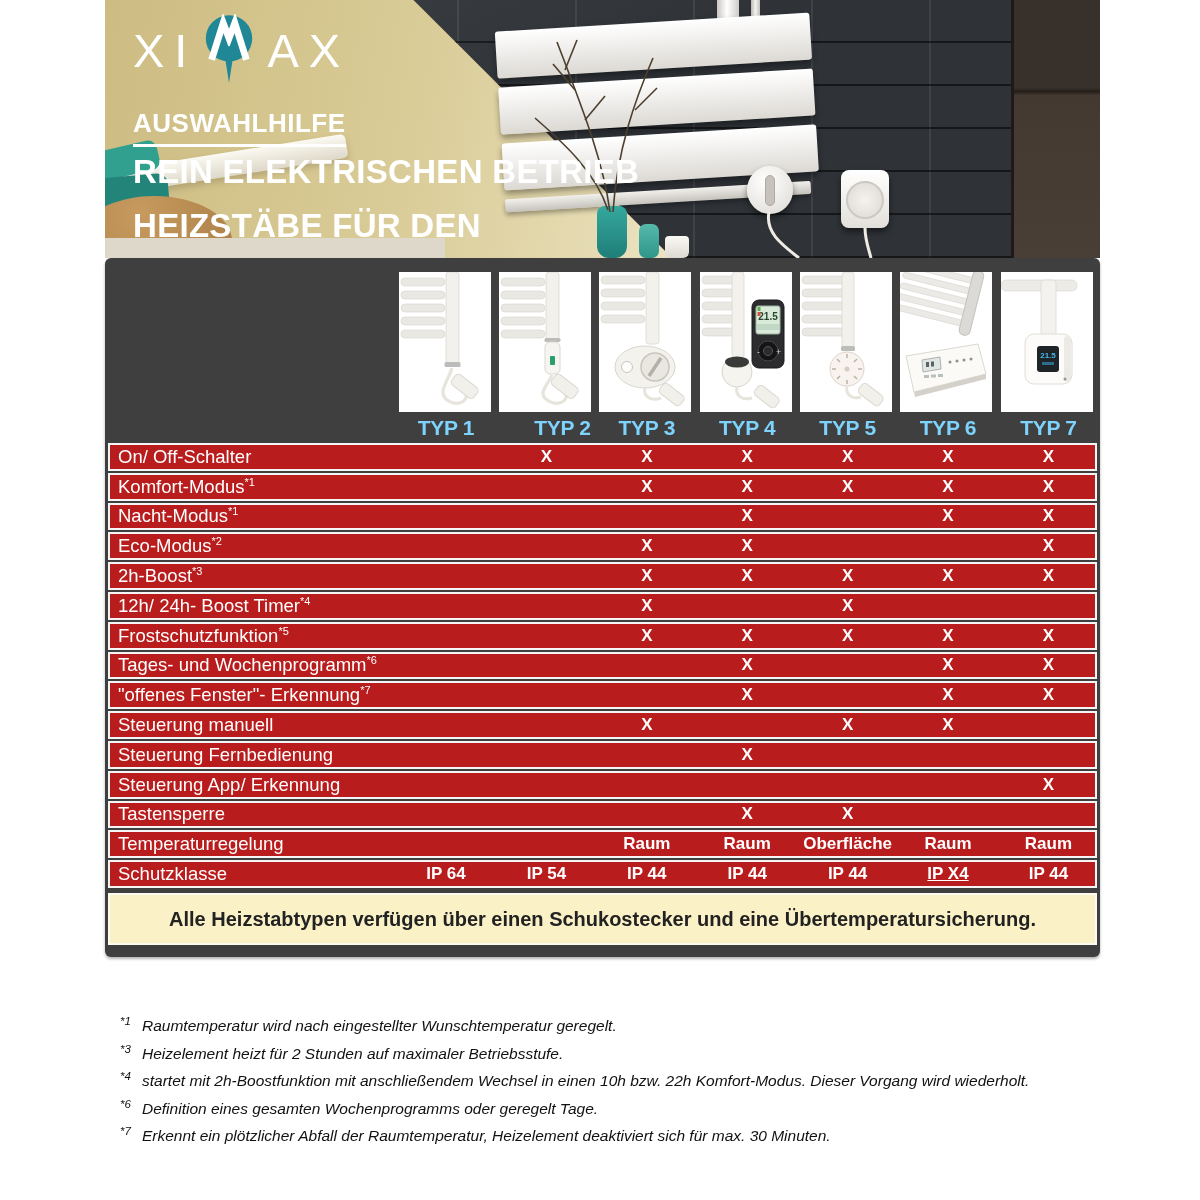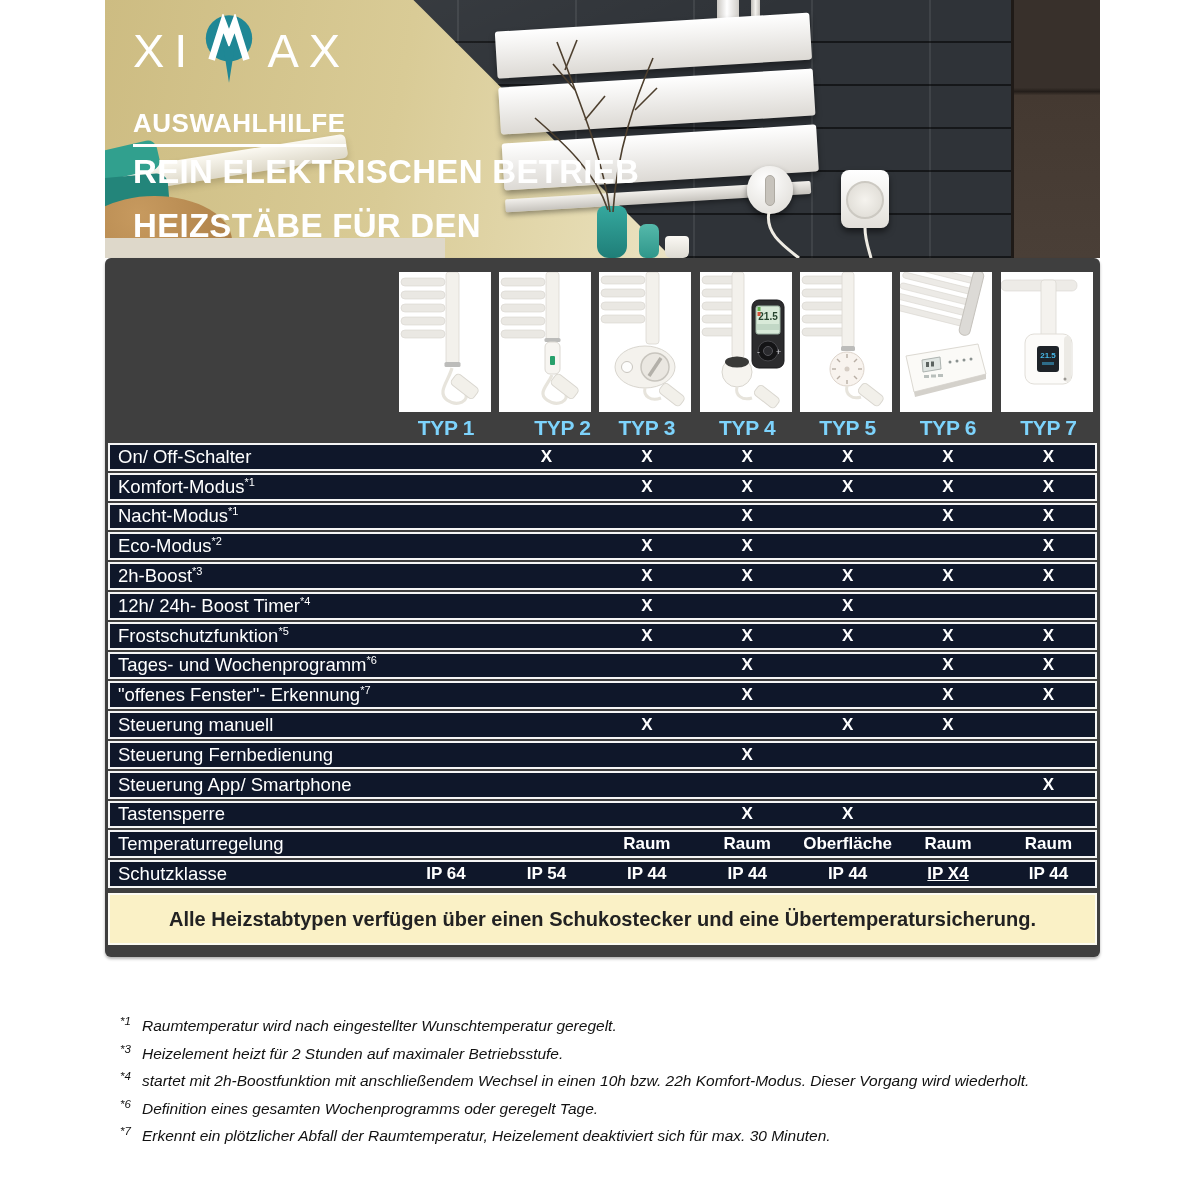--- a/index.html
+++ b/index.html
@@ -59,21 +59,21 @@
   .big-title{font-size:33px;font-weight:bold;letter-spacing:.3px;line-height:1.38;margin-top:8px;white-space:pre-line;}
 
   
   .tblock{position:absolute;left:105px;top:258px;width:995px;height:699px;background:#3f3f3f;
      box-shadow:0 2px 3px rgba(0,0,0,.3);border-radius:6px;}
   .pbox{position:absolute;top:14px;width:92px;height:140px;background:#ffffff;}
   .typ-labels{position:absolute;inset:0;pointer-events:none;}
   .typ-label{position:absolute;top:158px;transform:translateX(-50%);color:#7dd3fc;font-weight:bold;
      font-size:21px;white-space:nowrap;letter-spacing:-.3px;}
   .rows-wrap{position:absolute;left:3px;top:185px;width:989px;}
-  .frow{position:relative;height:27.8px;box-sizing:border-box;border:2px solid #f5f5f5;margin-bottom:2px;background:#0f172a;}
+  .frow{position:relative;height:27.8px;box-sizing:border-box;border:2px solid #f5f5f5;margin-bottom:2px;background:#b91c1c;}
   .frow-label{position:absolute;left:8px;top:50%;transform:translateY(-50%);font-size:18.5px;color:#fff;white-space:nowrap;}
   .frow-label sup{font-size:11px;}
   .cellv{position:absolute;top:50%;transform:translate(-50%,-50%);font-weight:bold;font-size:17px;color:#fff;white-space:nowrap;}
   .note-bar{position:absolute;left:3px;top:635px;width:989px;height:52px;box-sizing:border-box;
      background:#faf1c6;border:2px solid #fcfbf2;display:flex;align-items:center;justify-content:center;}
   .note-text{font-size:20px;font-weight:bold;color:#222;}
 
   
   .footnotes{position:absolute;left:120px;top:1010px;width:980px;color:#111;font-style:italic;font-size:15.5px;}
   .fnote{line-height:23.6px;}
@@ -376,21 +376,21 @@
           <span class="frow-label">Steuerung manuell</span>
           <span class="cellv" style="left: 536.8px;">X</span>
           <span class="cellv" style="left: 737.6px;">X</span>
           <span class="cellv" style="left: 838px;">X</span>
         </div>
         <div class="frow">
           <span class="frow-label">Steuerung Fernbedienung</span>
           <span class="cellv" style="left: 637.2px;">X</span>
         </div>
         <div class="frow">
-          <span class="frow-label">Steuerung App/ Smartphone</span>
+          <span class="frow-label">Steuerung App/ Erkennung</span>
           <span class="cellv" style="left: 938.4px;">X</span>
         </div>
         <div class="frow">
           <span class="frow-label">Tastensperre</span>
           <span class="cellv" style="left: 637.2px;">X</span>
           <span class="cellv" style="left: 737.6px;">X</span>
         </div>
         <div class="frow">
           <span class="frow-label">Temperaturregelung</span>
           <span class="cellv" style="left: 536.8px;">Raum</span>

